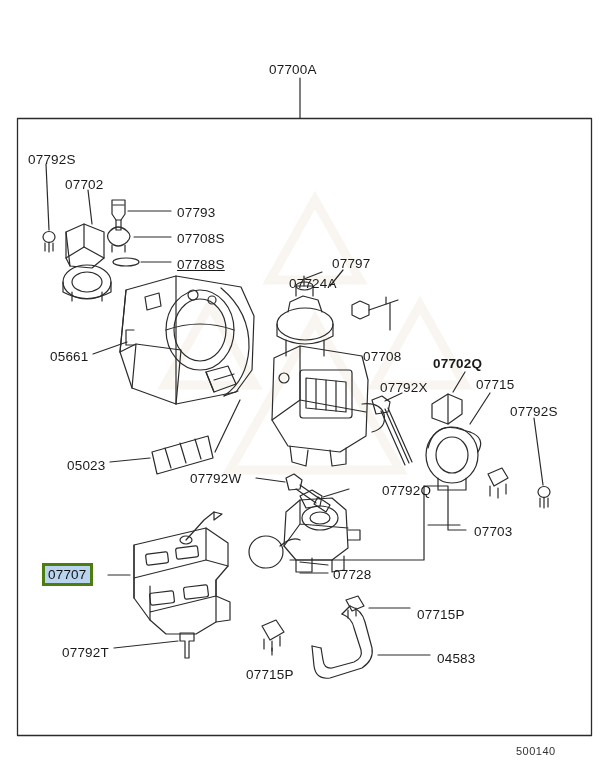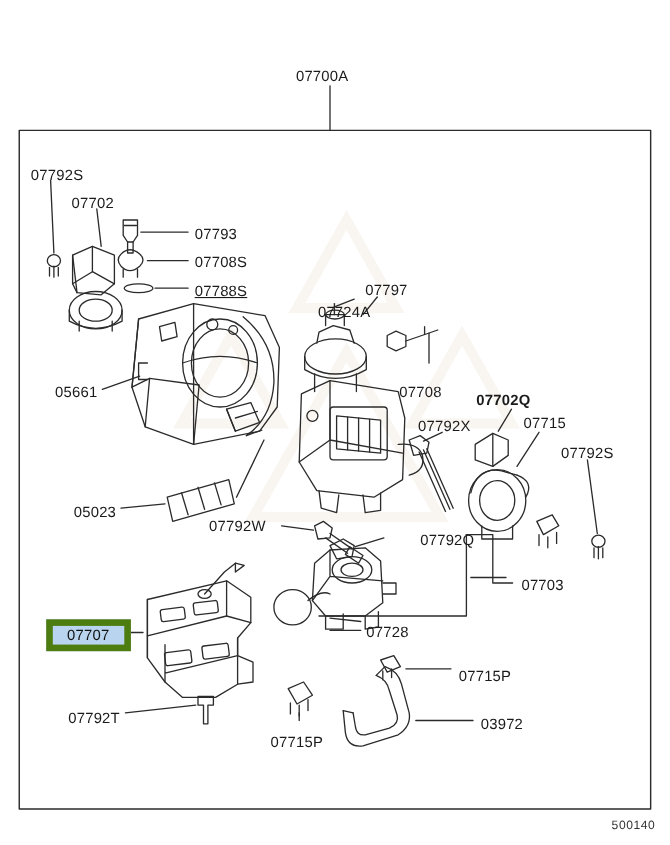--- a/index.html
+++ b/index.html
@@ -23,29 +23,28 @@
   .lbl {
     position: absolute;
     font-size: 13.5px;
     color: #1a1a1a;
     white-space: nowrap;
     letter-spacing: 0.2px;
   }
   .lbl.hl {
     background: #b9d4ef;
     color: #111;
-    padding: 1px 13px;
-    border: 6px solid #4d7c0f;
+    padding: 1px 3px;
+    border: 3px solid #4d7c0f;
   }
   .code {
     position: absolute;
     font-size: 11px;
     color: #333;
     letter-spacing: 0.5px;
-    margin-left: 40px;
   }
   svg.overlay {
     position: absolute;
     left: 0; top: 0;
     width: 609px;
     height: 768px;
     pointer-events: none;
   }
   .wm {
     position: absolute;
@@ -281,19 +280,19 @@
   <div class="lbl" style="left:380px; top:380px;text-align:right;">07792X</div>
   <div class="lbl" style="left:476px; top:377px;text-align:center;">07715</div>
   <div class="lbl" style="left:510px; top:404px;">07792S</div>
   <div class="lbl" style="left:67px; top:458px;">05023</div>
   <div class="lbl" style="left:190px; top:471px;">07792W</div>
   <div class="lbl" style="left:354px; top:483px;margin-left:28px;">07792Q</div>
   <div class="lbl" style="left:474px; top:524px;">07703</div>
   <div class="lbl" style="left:333px; top:567px;">07728</div>
   <div class="lbl hl" style="left:42px; top:563px;">07707</div>
   <div class="lbl" style="left:417px; top:607px;">07715P</div>
-  <div class="lbl" style="left:437px; top:651px;">03972</div>
+  <div class="lbl" style="left:437px; top:651px;">04583</div>
   <div class="lbl" style="left:62px; top:645px;">07792T</div>
   <div class="lbl" style="left:246px; top:667px;">07715P</div>
 
   <div class="code" style="left:516px; top:745px;">500140</div>
 
 </div>
 
 </body></html>

